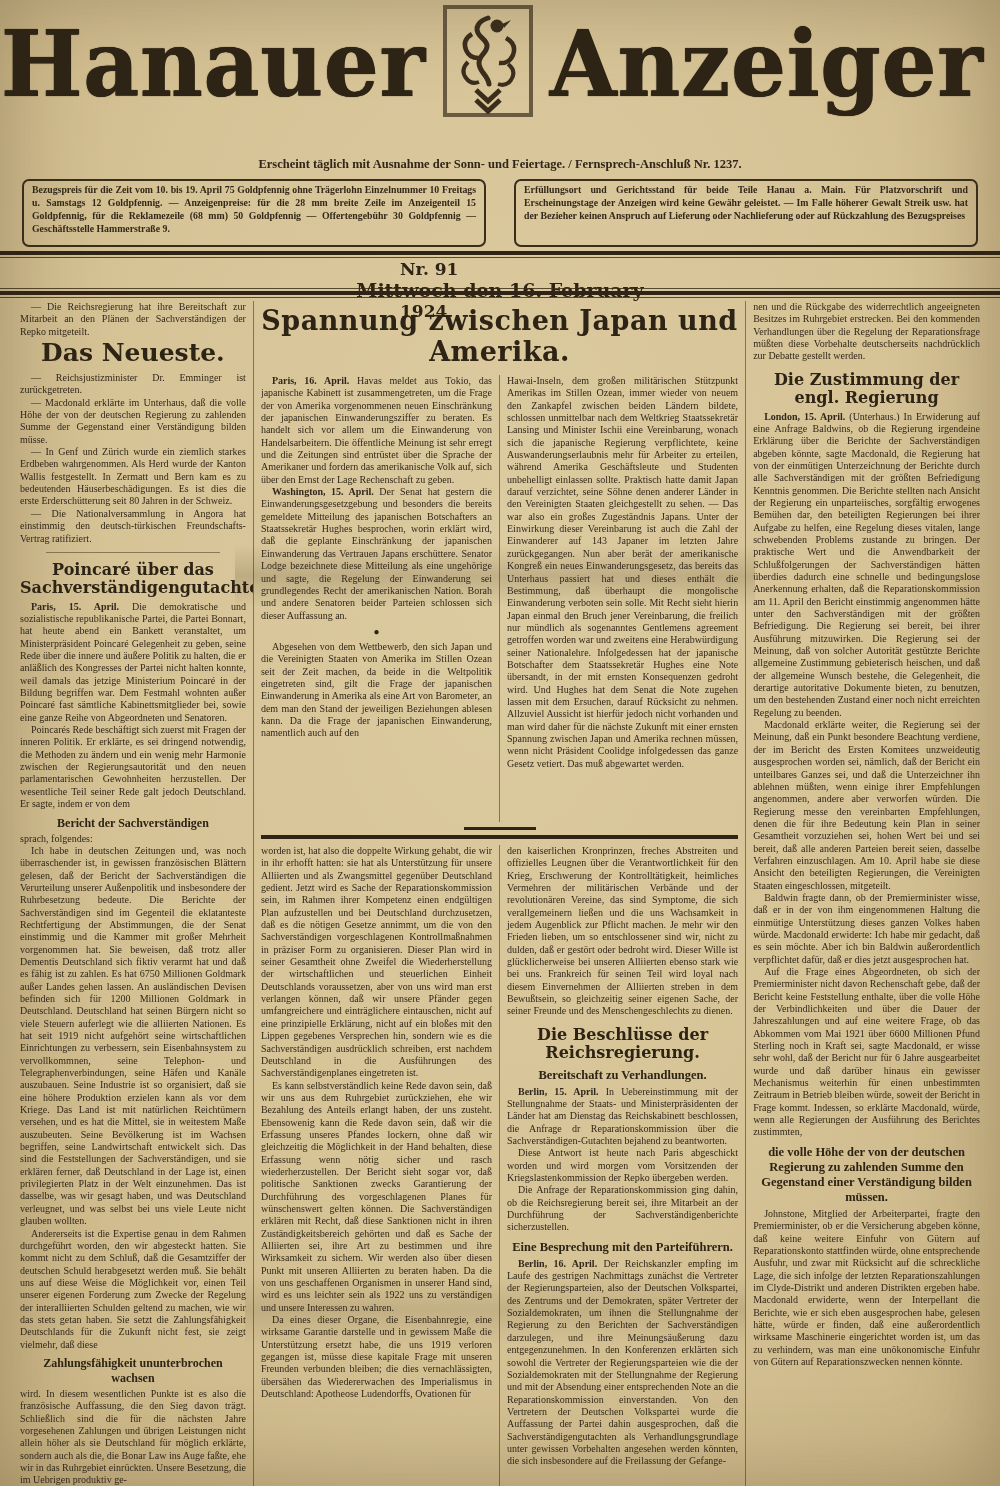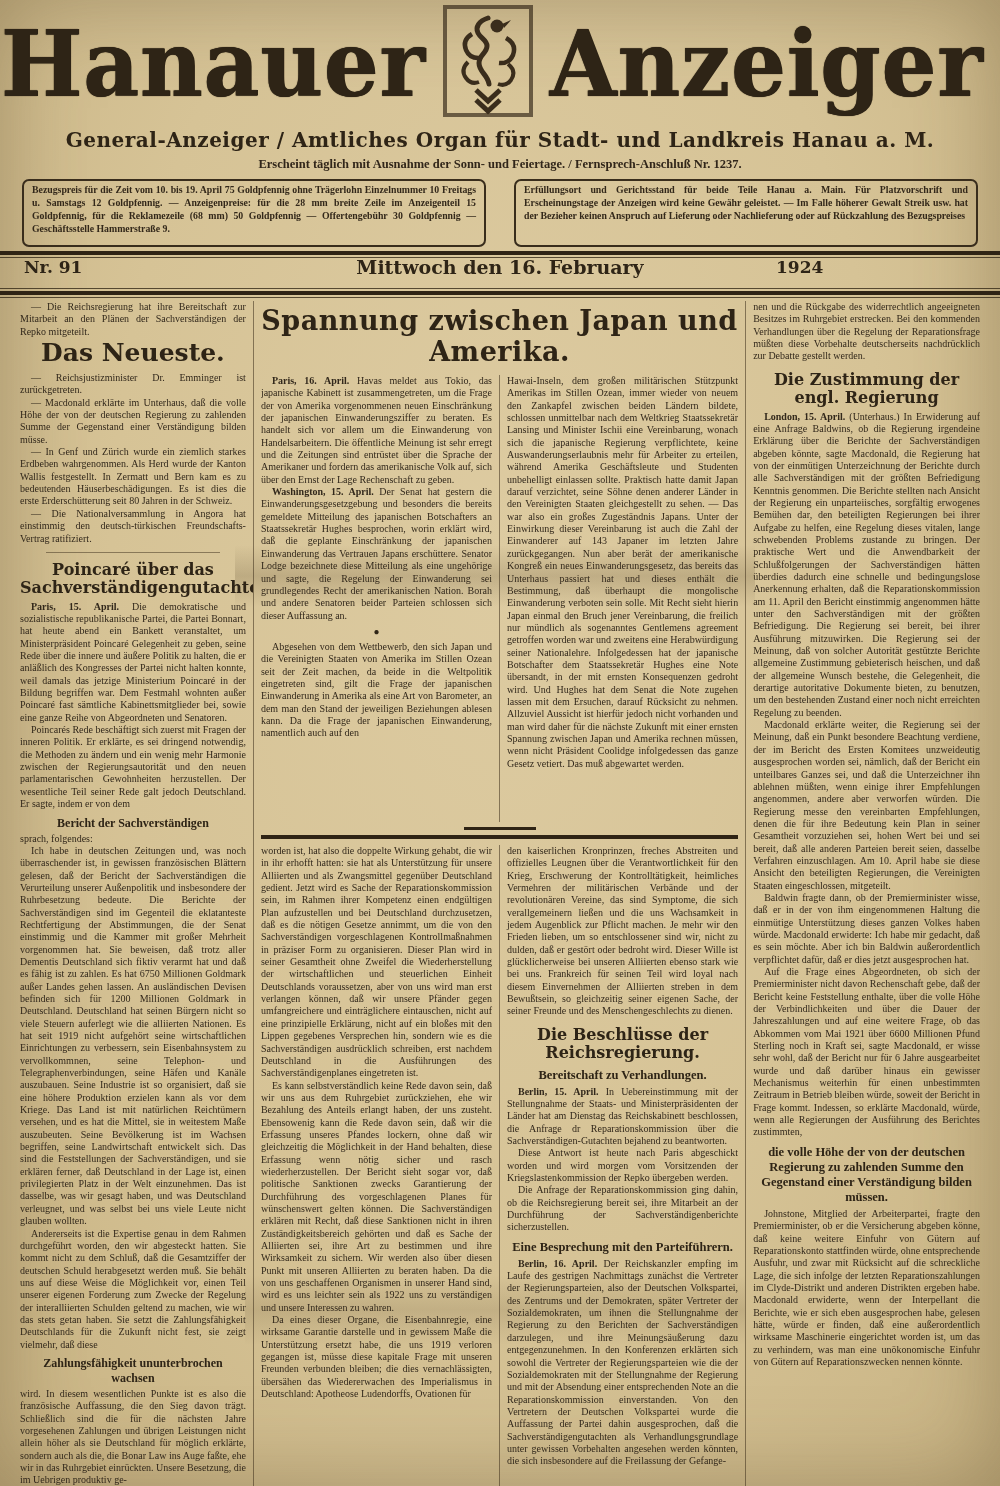--- a/index.html
+++ b/index.html
@@ -23,21 +23,21 @@
   
   .notices{position:absolute;top:179px;left:22px;right:22px;height:68px;display:flex;gap:28px;}
   .notice{flex:1;border:2px solid #392d1c;border-radius:7px;padding:3px 8px;font-size:9.8px;font-weight:bold;
           line-height:1.32;text-align:justify;color:#33281a;overflow:hidden;}
 
   
   .rh{position:absolute;left:0;right:0;background:#2f2415;}
   .rt{position:absolute;left:0;right:0;background:rgba(53,41,23,.8);height:1px;}
   .r1{top:251px;height:4px;} .r2{top:257px;} 
   .r3{top:288px;} .r4{top:291px;height:4px;} .r5{top:297px;}
-  .dateline{position:absolute;top:259px;left:24px;right:24px;height:16px;display:flex;align-items:center;color:#2e2416;}
+  .dateline{position:absolute;top:259px;left:24px;right:24px;height:16px;display:flex;align-items:center;color:#2e2416;flex-direction:column;}
   .dl-issue{width:200px;font-weight:bold;font-size:17px;font-family:"DejaVu Serif",serif;}
   .dl-date{flex:1;text-align:center;font-weight:bold;font-size:19px;font-family:"DejaVu Serif",serif;}
   .dl-year{width:200px;text-align:left;font-weight:bold;font-size:17px;font-family:"DejaVu Serif",serif;}
 
   
   .cols{position:absolute;top:301px;left:20px;right:20px;bottom:0;display:flex;}
   .col1{width:231px;border-right:1px solid rgba(60,45,25,.55);padding-right:7px;overflow:hidden;}
   .middle{width:488px;padding:0 7px;display:flex;flex-direction:column;overflow:hidden;}
   .col4{width:232px;border-left:1px solid rgba(60,45,25,.55);padding-left:7px;overflow:hidden;}
   .japan-head{text-align:center;font-weight:bold;font-size:27px;font-family:"DejaVu Serif",serif;color:#2e2416;
@@ -82,21 +82,20 @@
         <path d="M30 30 q-10 6 -6 16 q4 9 14 8" stroke="#3a2d1c" stroke-width="4.5" fill="none"></path>
         <path d="M64 34 q11 6 7 17 q-4 9 -14 8" stroke="#3a2d1c" stroke-width="4.5" fill="none"></path>
         <path d="M26 58 q-8 8 -2 16 q5 7 13 4" stroke="#3a2d1c" stroke-width="4" fill="none"></path>
         <path d="M66 60 q9 7 3 16 q-5 7 -13 4" stroke="#3a2d1c" stroke-width="4" fill="none"></path>
         <path d="M34 86 l12 11 12 -11" stroke="#3a2d1c" stroke-width="5" fill="none"></path>
         <path d="M34 96 l12 11 12 -11" stroke="#3a2d1c" stroke-width="5" fill="none"></path>
       </svg>
     </span>
     <span class="mast-word">Anzeiger</span>
   </div>
-  <div class="sub1">General-Anzeiger  /  Amtliches Organ für Stadt- und Landkreis Hanau a. M.</div>
   <div class="sub2">Erscheint täglich mit Ausnahme der Sonn- und Feiertage.  /  Fernsprech-Anschluß Nr. 1237.</div>
 
   <div class="notices">
     <div class="notice">Bezugspreis für die Zeit vom 10. bis 19. April 75 Goldpfennig ohne Trägerlohn  Einzelnummer 10  Freitags u. Samstags 12 Goldpfennig. — Anzeigenpreise: für die 28 mm breite Zeile im Anzeigenteil 15 Goldpfennig, für die Reklamezeile (68 mm) 50 Goldpfennig — Offertengebühr 30 Goldpfennig — Geschäftsstelle Hammerstraße 9.</div>
     <div class="notice">Erfüllungsort und Gerichtsstand für beide Teile Hanau a. Main. Für Platzvorschrift und Erscheinungstage der Anzeigen wird keine Gewähr geleistet. — Im Falle höherer Gewalt Streik usw. hat der Bezieher keinen Anspruch auf Lieferung oder Nachlieferung oder auf Rückzahlung des Bezugspreises</div>
   </div>
 
   <div class="rh r1"></div>
   <div class="rt r2"></div>
   <div class="dateline">

